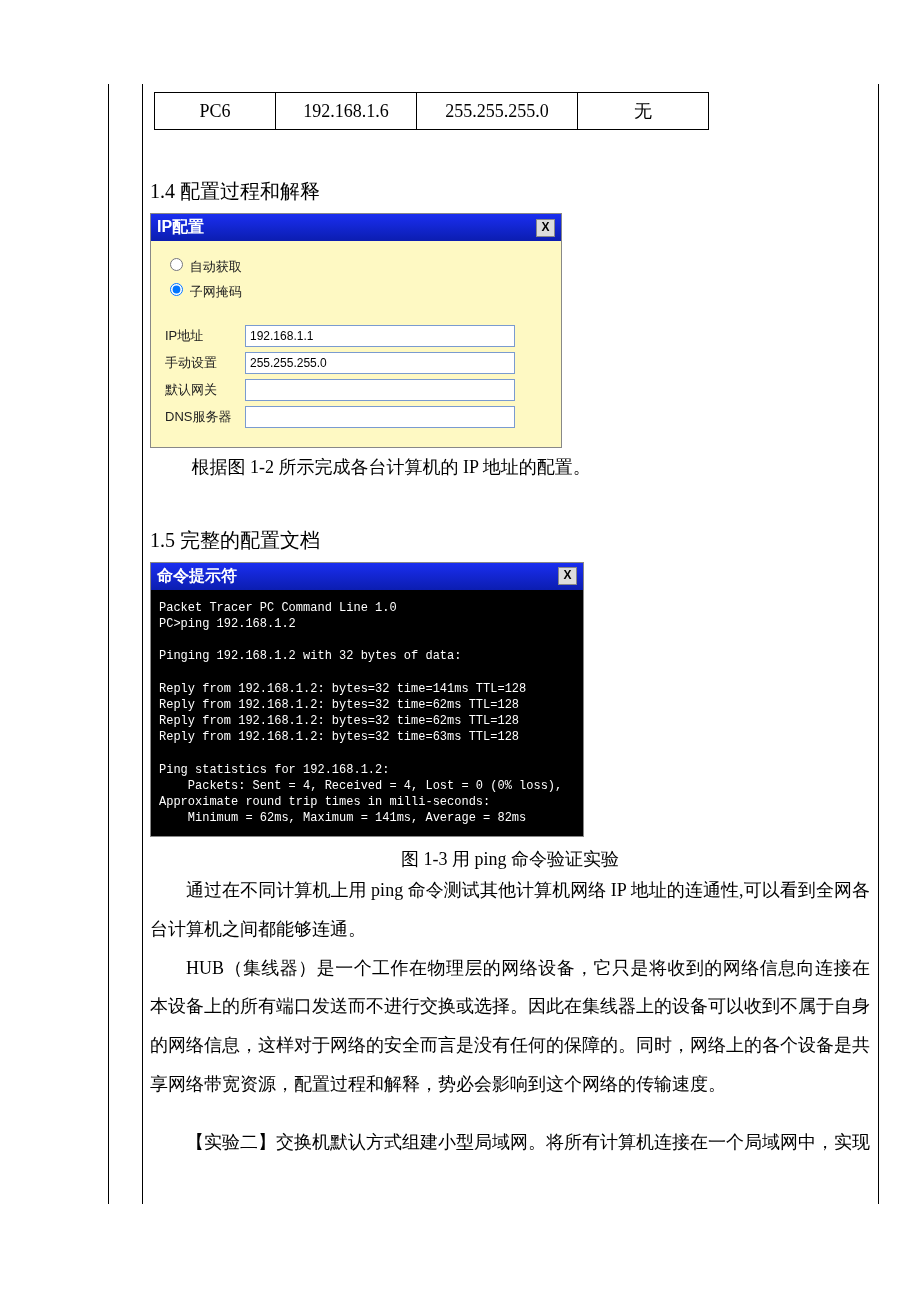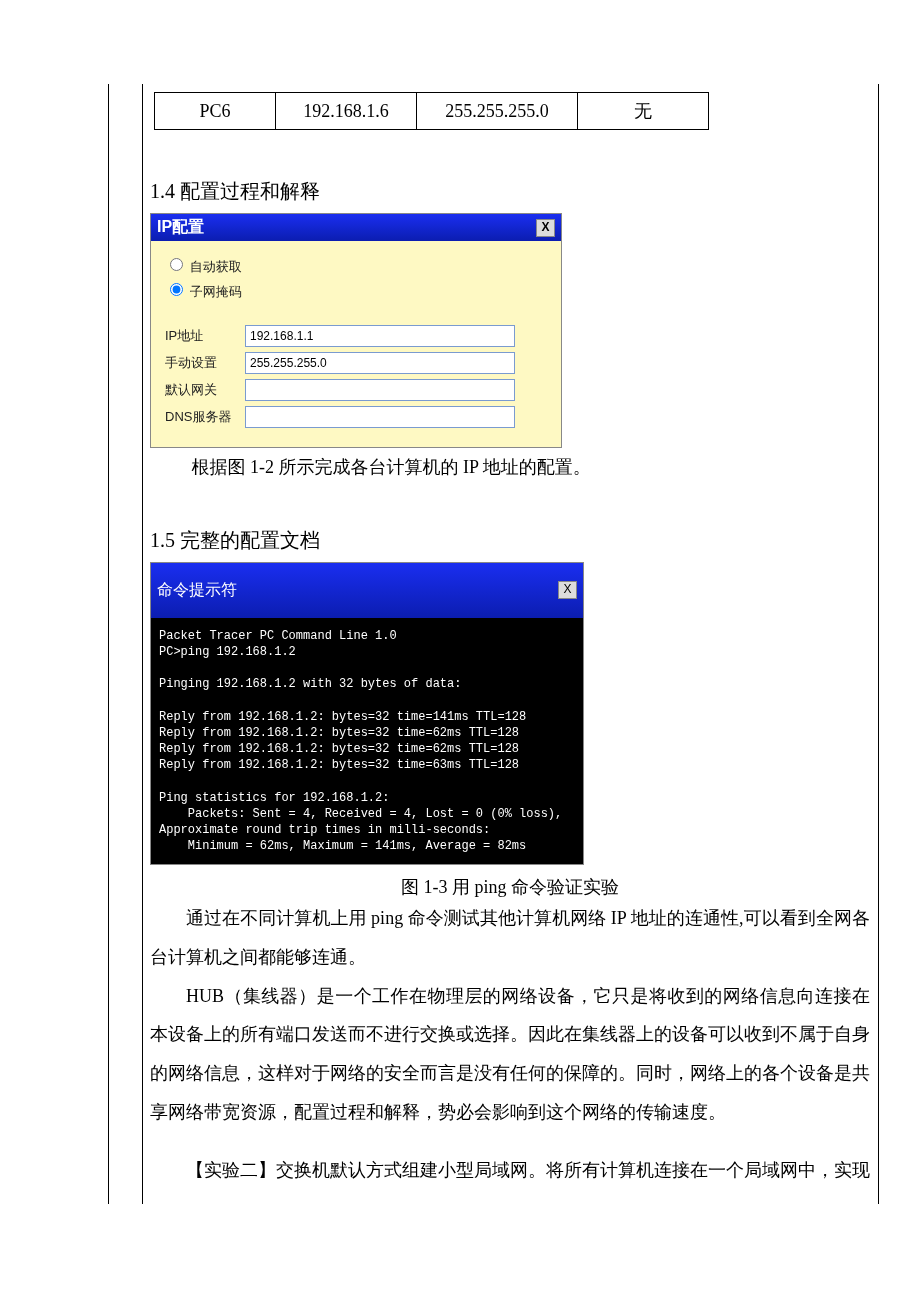--- a/index.html
+++ b/index.html
@@ -16,21 +16,21 @@
   .ipwin .hdr{background:linear-gradient(#1a2ef0,#0b1db0);color:#fff;font-weight:bold;font-size:16px;padding:3px 6px;display:flex;justify-content:space-between;align-items:center}
   .ipwin .hdr .x{background:#dcdcdc;color:#000;border:1px solid #888;width:17px;height:16px;font-size:12px;text-align:center;line-height:14px}
   .ipwin .body{padding:10px 14px 14px 14px;font-size:13px;color:#222}
   .ipwin .rad{margin:4px 0}
   .ipwin .frow{display:flex;align-items:center;margin:5px 0}
   .ipwin .flab{width:80px}
   .ipwin input[type=text]{width:260px;height:18px;border:1px solid #7a9bd0;background:#fff;font-size:12px;padding:1px 4px;font-family:inherit}
   .cap{text-align:center;font-size:18px;margin-top:10px}
   .para{font-size:18px;line-height:2.15;text-align:justify;text-indent:2em;margin:0}
   .cmdwin{width:432px;border:1px solid #888;margin-top:8px;font-family:Arial,"SimSun",sans-serif}
-  .cmdwin .hdr{background:linear-gradient(#1a2ef0,#0b1db0);color:#fff;font-weight:normal;font-size:16px;padding:17px 6px;display:flex;justify-content:space-between;align-items:center}
+  .cmdwin .hdr{background:linear-gradient(#1a2ef0,#0b1db0);color:#fff;font-weight:bold;font-size:16px;padding:3px 6px;display:flex;justify-content:space-between;align-items:center}
   .cmdwin .hdr .x{background:#dcdcdc;color:#000;border:1px solid #888;width:17px;height:16px;font-size:12px;text-align:center;line-height:14px}
   .cmdwin pre{background:#000;color:#fff;margin:0;padding:10px 8px;font-family:"Courier New",monospace;font-size:12px;line-height:1.35;white-space:pre}
 </style>
 </head>
 <body>
 
 <div class="page">
   <div class="outer-left"></div>
   <div class="outer-inner"></div>
   <div class="outer-right"></div>

